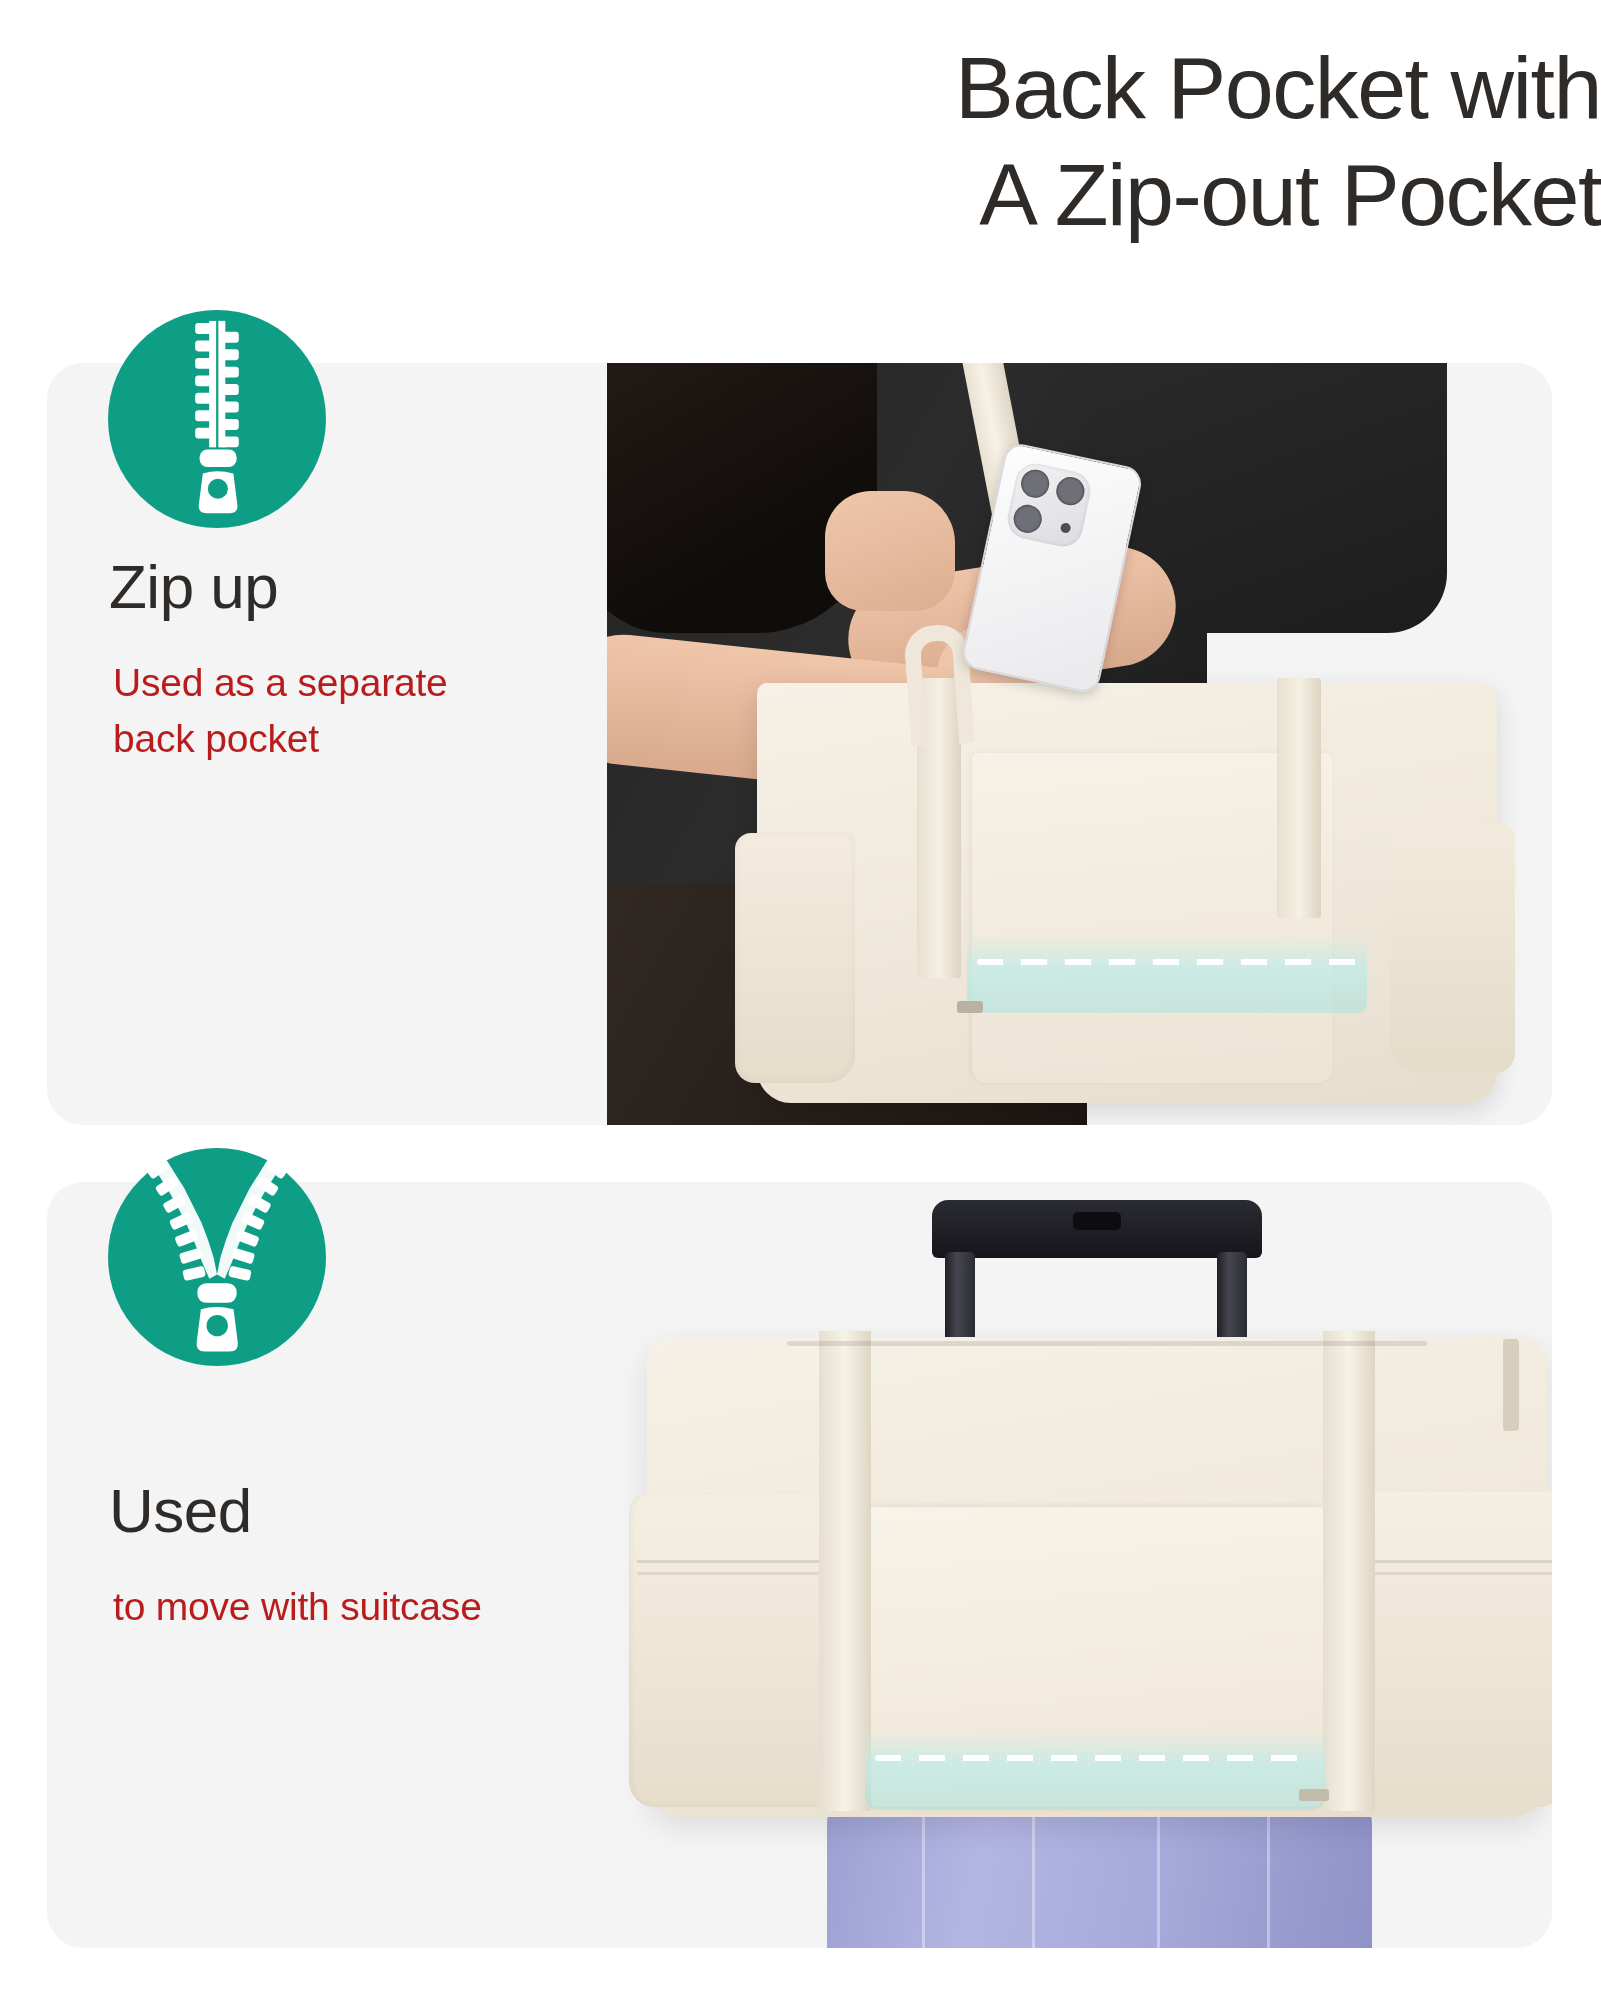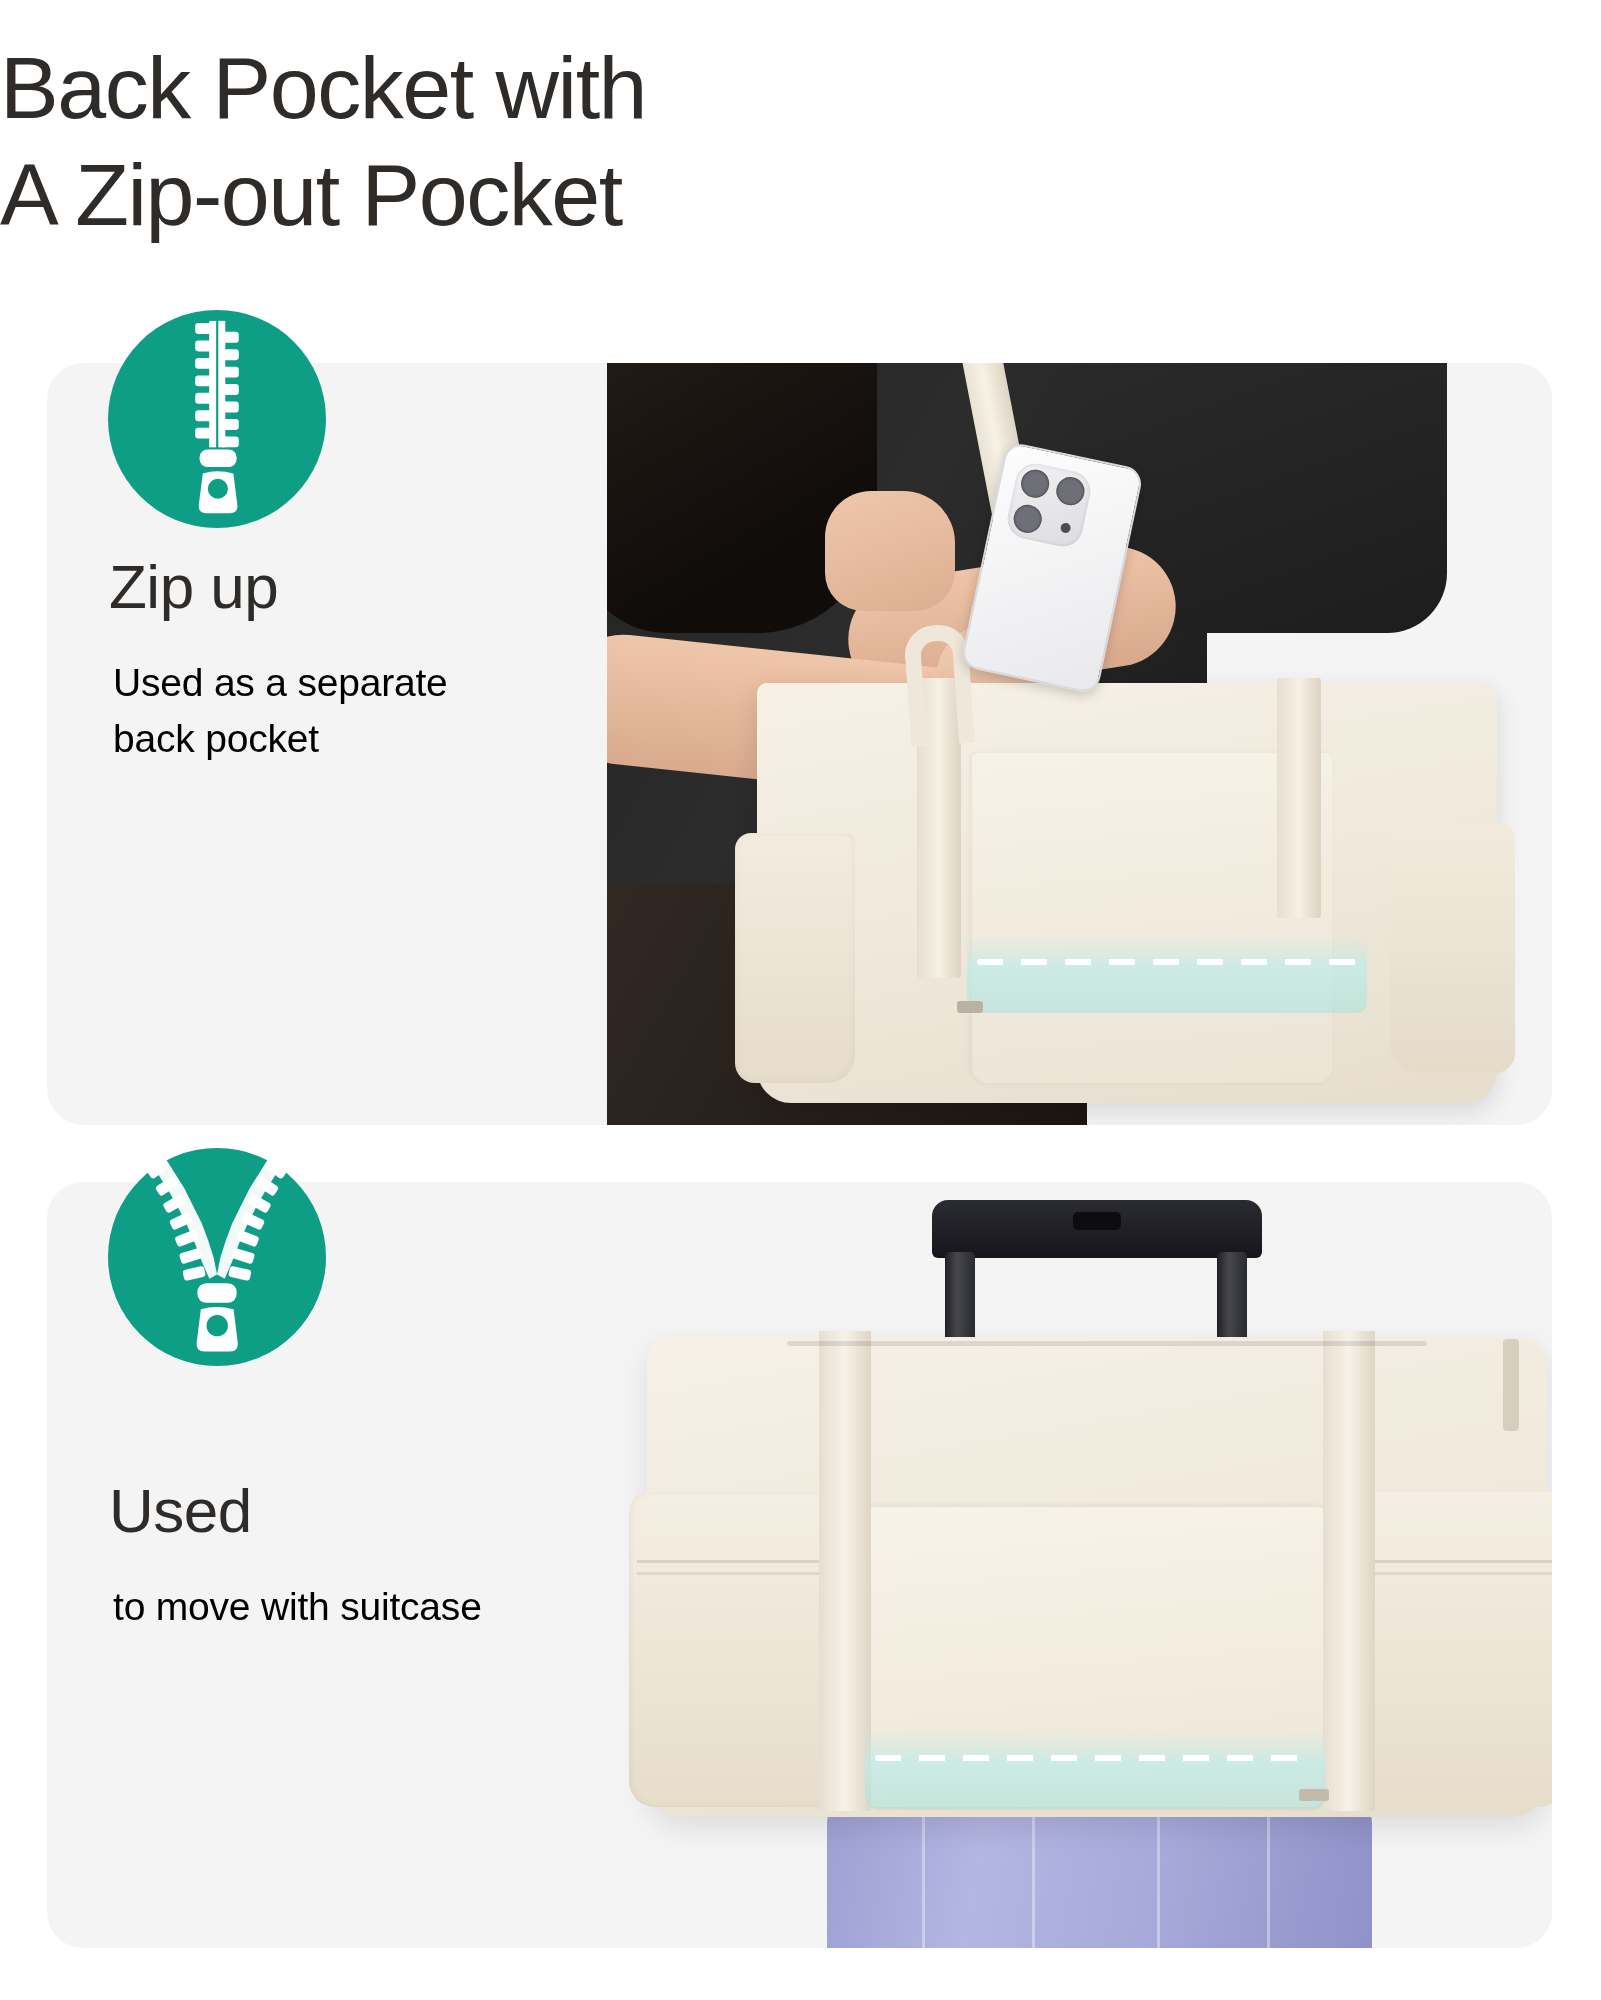--- a/index.html
+++ b/index.html
@@ -12,21 +12,21 @@
   #page {
     position: relative;
     width: 1601px; height: 2000px;
     background: #ffffff;
   }
 
   
   #headline {
     position: absolute;
     top: 34px; left: 0; width: 1601px;
-    text-align: left;
+    text-align: right;
     color: #2e2b28;
     font-size: 88px;
     line-height: 1.22;
     font-weight: 400;
     letter-spacing: -1.5px;
   }
   #headline .hl-line { display: block; white-space: nowrap; }
 
   
   .card {
@@ -47,21 +47,21 @@
 
   .card-heading {
     color: #2e2b28;
     font-size: 62px;
     font-weight: 400;
     letter-spacing: -0.5px;
     padding-left: 62px;
     line-height: 1.1;
   }
   .card-body {
-    color: #000000;
+    color: #b91c1c;
     font-size: 39px;
     font-weight: 400;
     line-height: 1.42;
     padding-left: 66px;
     margin-top: 34px;
     letter-spacing: -0.2px;
   }
   .card-body span { display: block; white-space: nowrap; }
 
   

